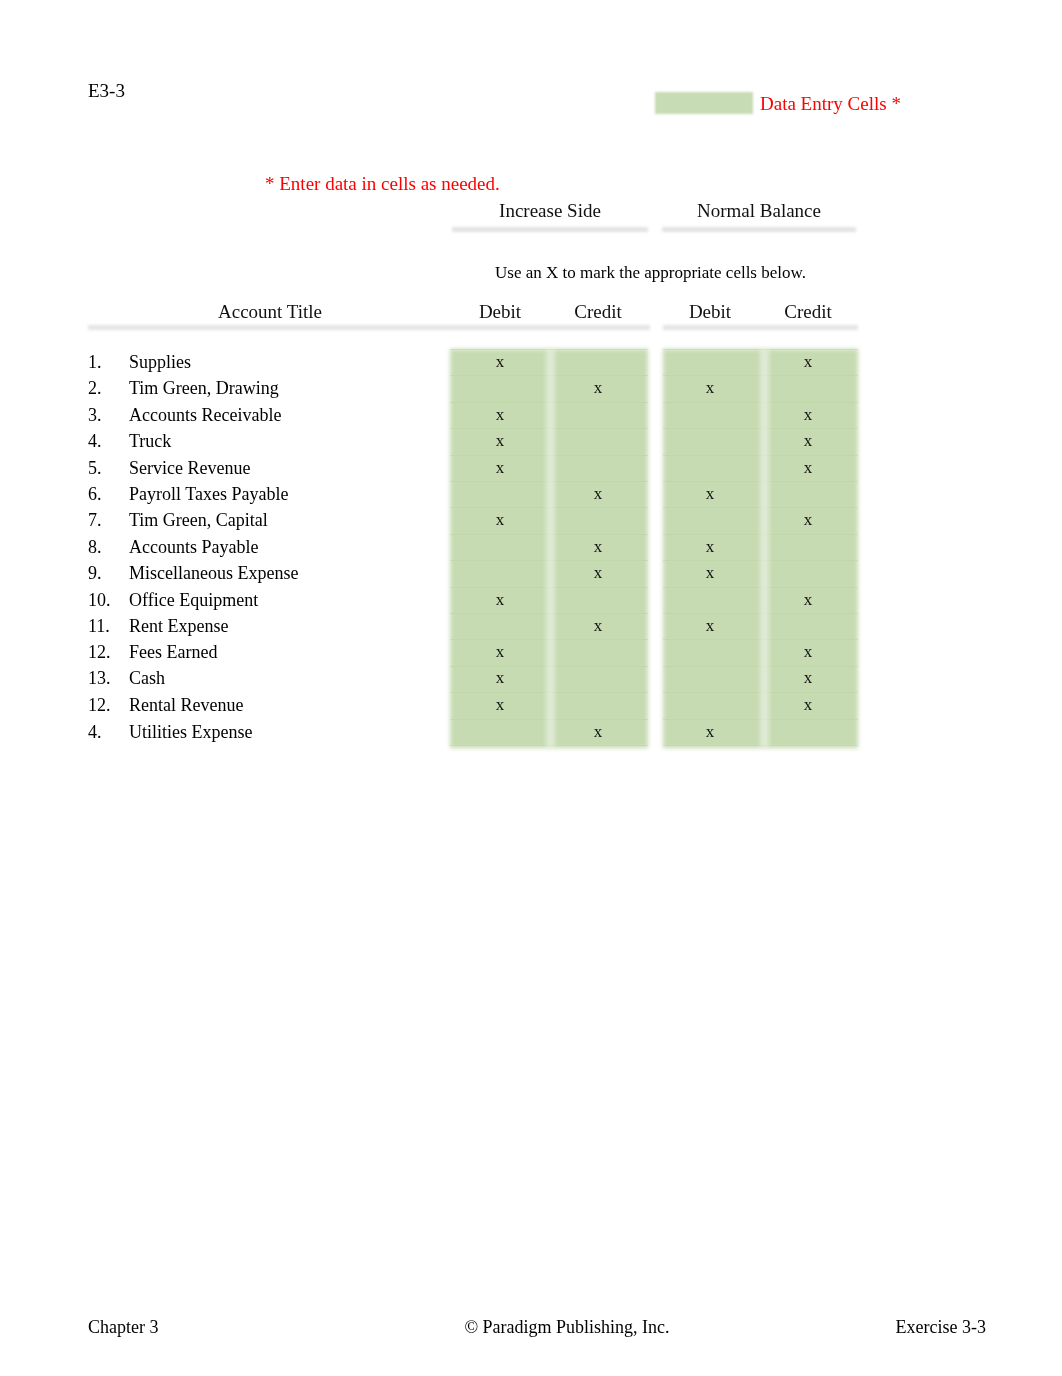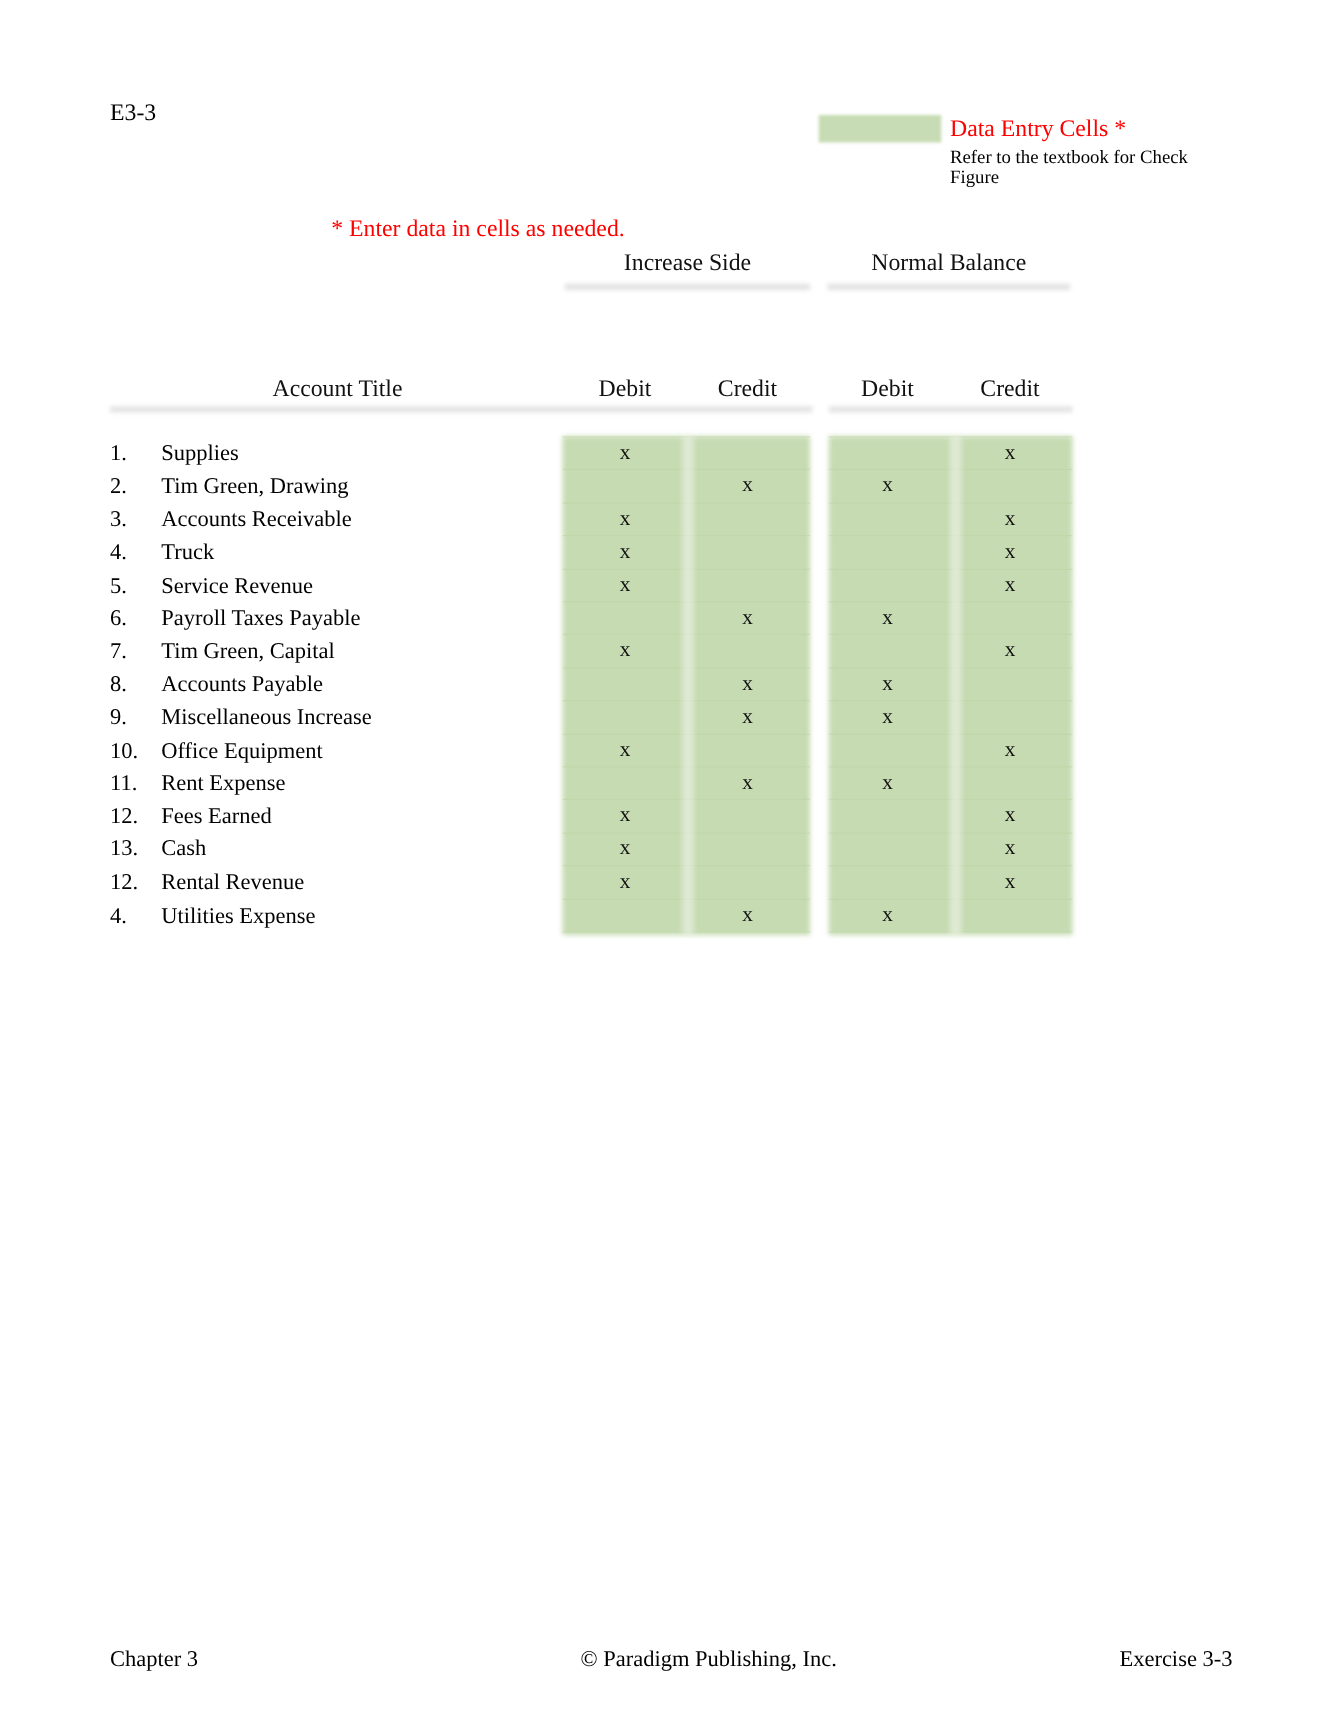--- a/index.html
+++ b/index.html
@@ -237,29 +237,29 @@
 </style>
 </head>
 <body>
 
 <div class="page">
 
   <div class="exercise-id">E3-3</div>
 
   <div class="legend-swatch"></div>
   <div class="legend-title">Data Entry Cells *</div>
-  <div class="legend-note">Refer to the textbook for Check Figure</div>
 
   <div class="enter-data-note">* Enter data in cells as needed.</div>
 
   <div class="group-head increase">Increase Side</div>
   <div class="group-head normal">Normal Balance</div>
   <div class="group-rule increase"></div>
   <div class="group-rule normal"></div>
 
+  <div class="use-x-note">Use an X to mark the appropriate cells below.</div>
 
   <div class="col-head account">Account Title</div>
   <div class="col-head debit1">Debit</div>
   <div class="col-head credit1">Credit</div>
   <div class="col-head debit2">Debit</div>
   <div class="col-head credit2">Credit</div>
   <div class="head-rule left"></div>
   <div class="head-rule right"></div>
 
   <div class="grid">
@@ -363,21 +363,21 @@
         <div class="row" style="top: 184.8px;">
           <div class="row-num">8.</div>
           <div class="row-title">Accounts Payable</div>
           <div class="mark d1"></div>
           <div class="mark c1">x</div>
           <div class="mark d2">x</div>
           <div class="mark c2"></div>
         </div>
         <div class="row" style="top: 211.2px;">
           <div class="row-num">9.</div>
-          <div class="row-title">Miscellaneous Increase</div>
+          <div class="row-title">Miscellaneous Expense</div>
           <div class="mark d1"></div>
           <div class="mark c1">x</div>
           <div class="mark d2">x</div>
           <div class="mark c2"></div>
         </div>
         <div class="row" style="top: 237.6px;">
           <div class="row-num">10.</div>
           <div class="row-title">Office Equipment</div>
           <div class="mark d1">x</div>
           <div class="mark c1"></div>

